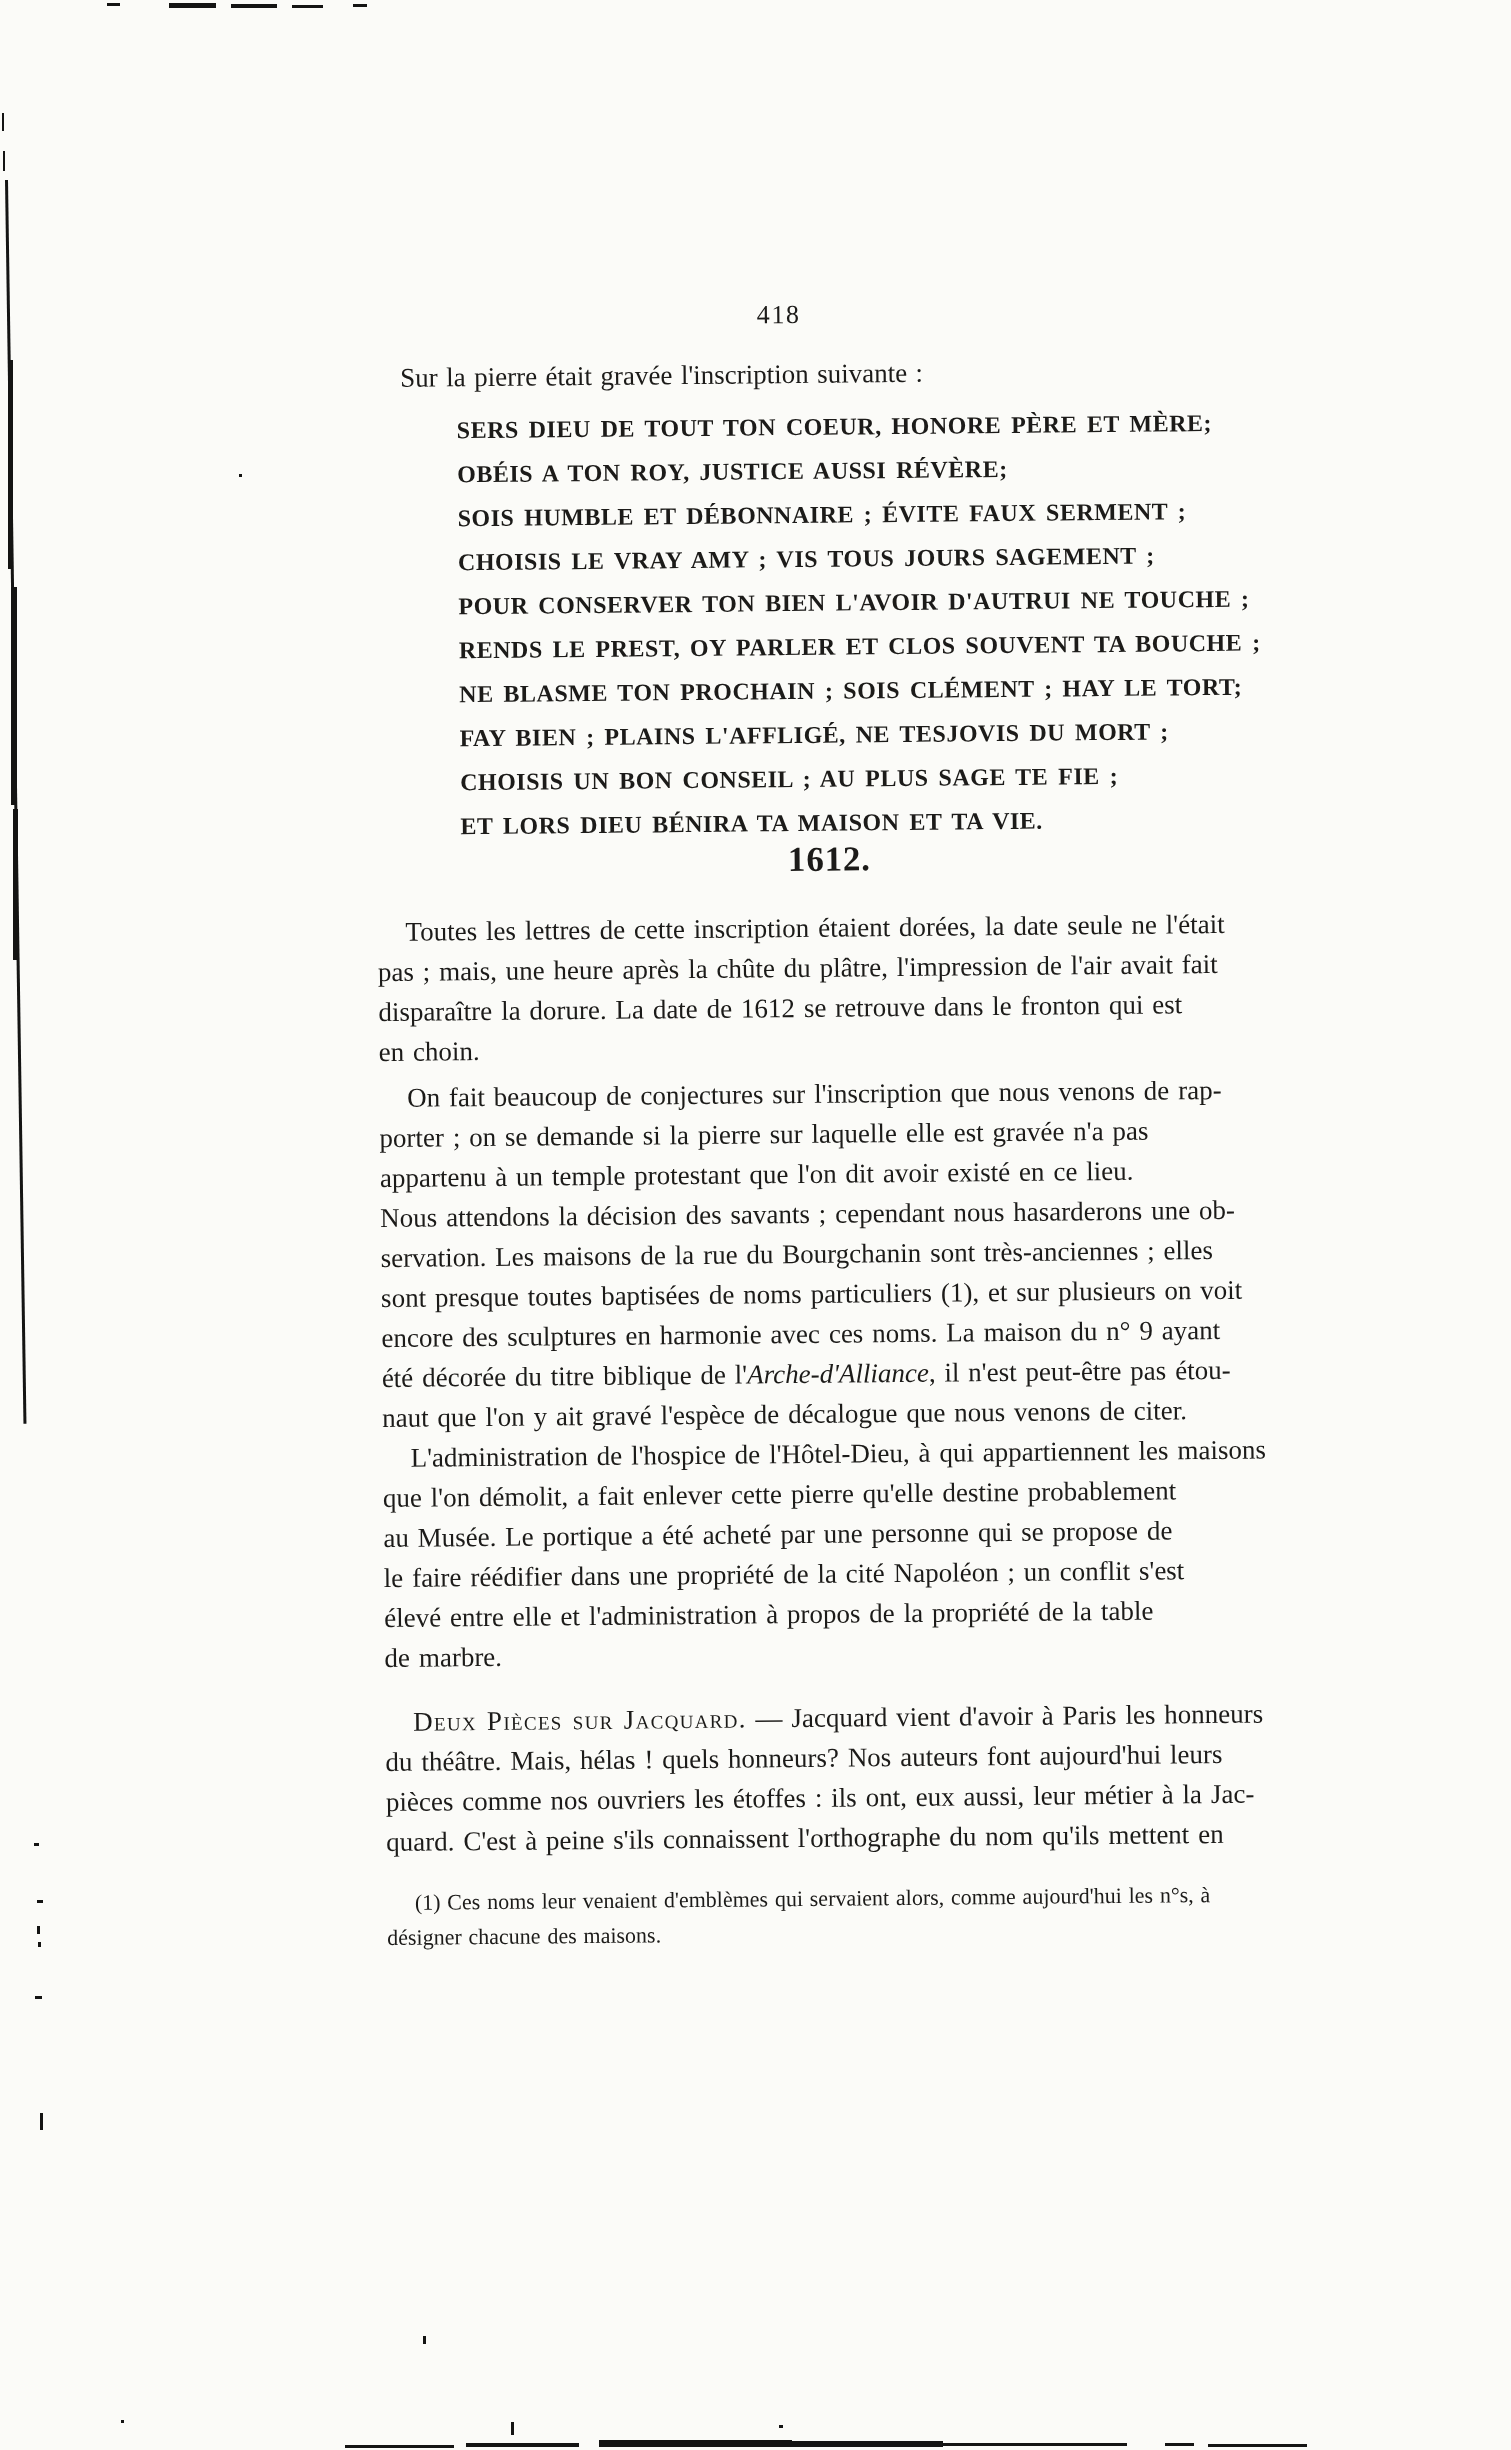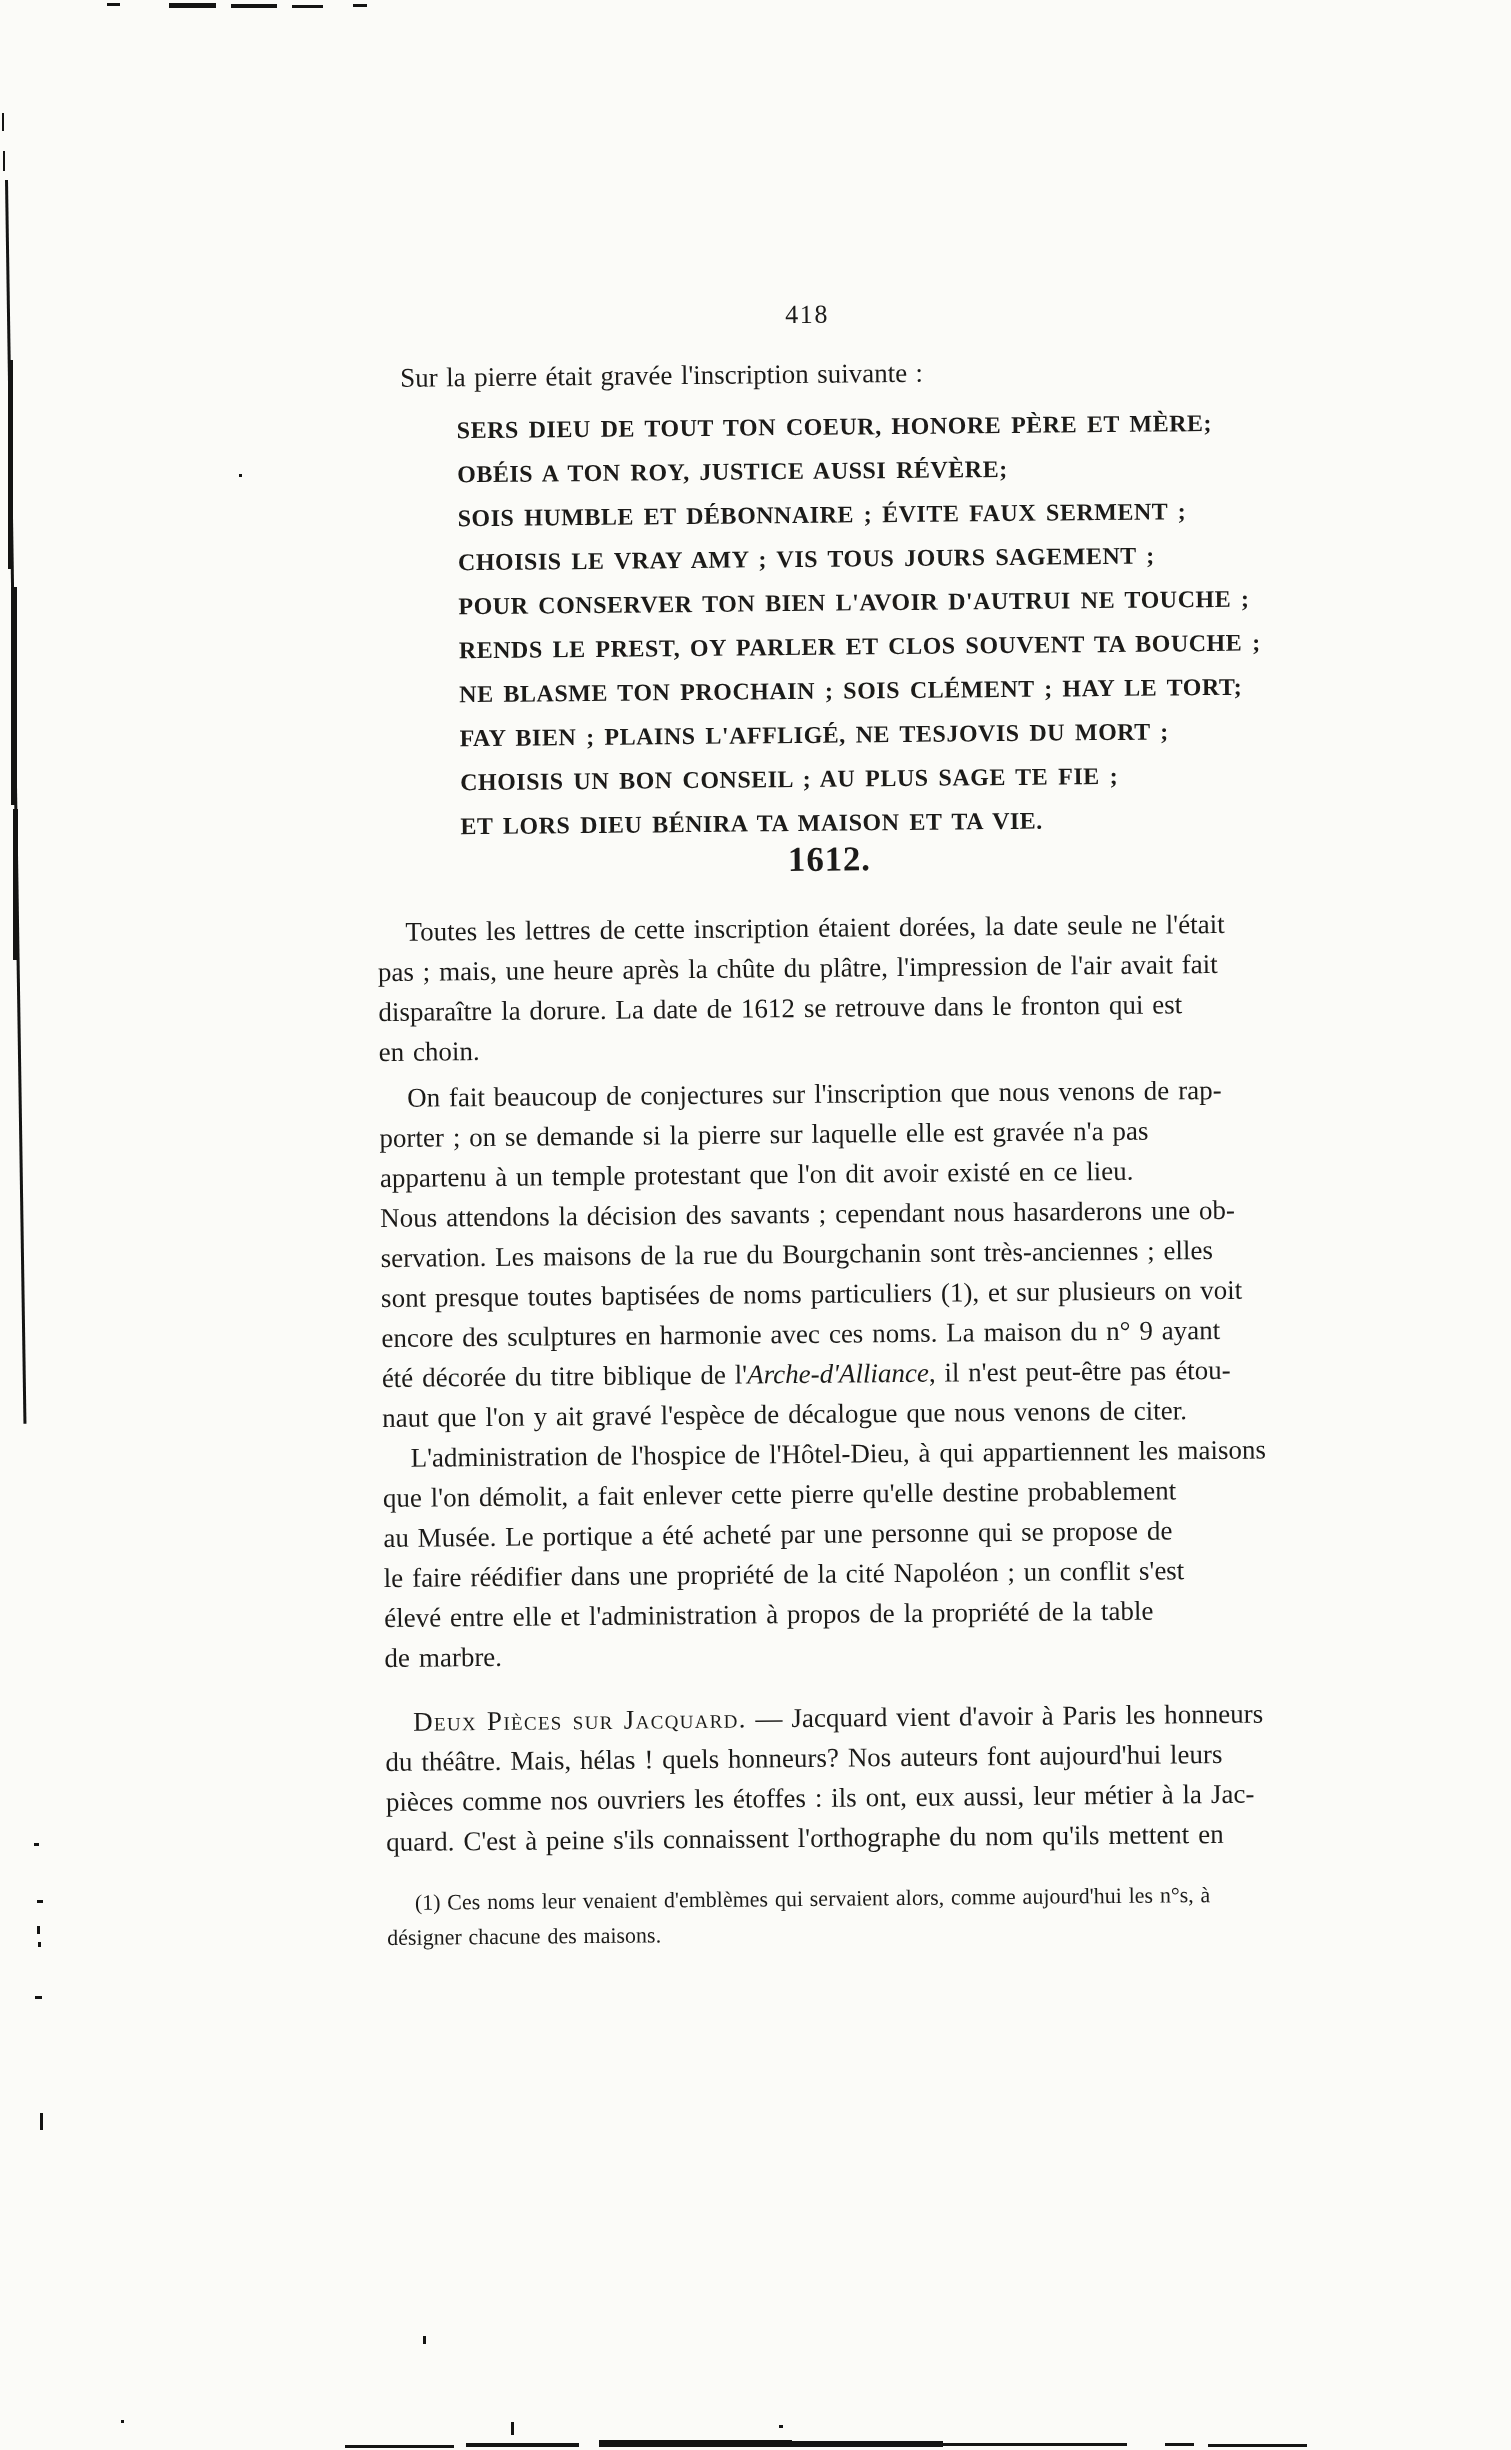--- a/index.html
+++ b/index.html
@@ -7,21 +7,21 @@
     width:1512px; height:2450px; position:relative; overflow:hidden;
     background: var(--paper, #fbfbf8);
     color: var(--ink, #1c1b19);
     font-family: "Liberation Serif", "DejaVu Serif", serif;
   }
   #page {
     position:absolute; left:381px; top:303px; width:905px;
     transform: rotate(-0.55deg); transform-origin: 0 60%;
   }
   .pagenum {
-    width:101px; margin-left:385px; text-align:center;
+    width:101px; margin-left:385px; 
     font-size:26px; line-height:32px; letter-spacing:1.7px;
   }
   .intro { margin-top:22px; font-size:27px; line-height:42px; text-indent:28px; word-spacing:1.7px; }
   .inscription {
     margin-left:84px; margin-top:10px;
     font-size:24px; font-weight:bold; line-height:44px;
     letter-spacing:0.5px; word-spacing:3.4px; white-space:nowrap;
   }
   .date { margin-top:-5px; text-align:center; font-size:35px; font-weight:bold; line-height:39px; letter-spacing:0.8px; }
   .para { font-size:27px; line-height:40px; word-spacing:2.1px; }

